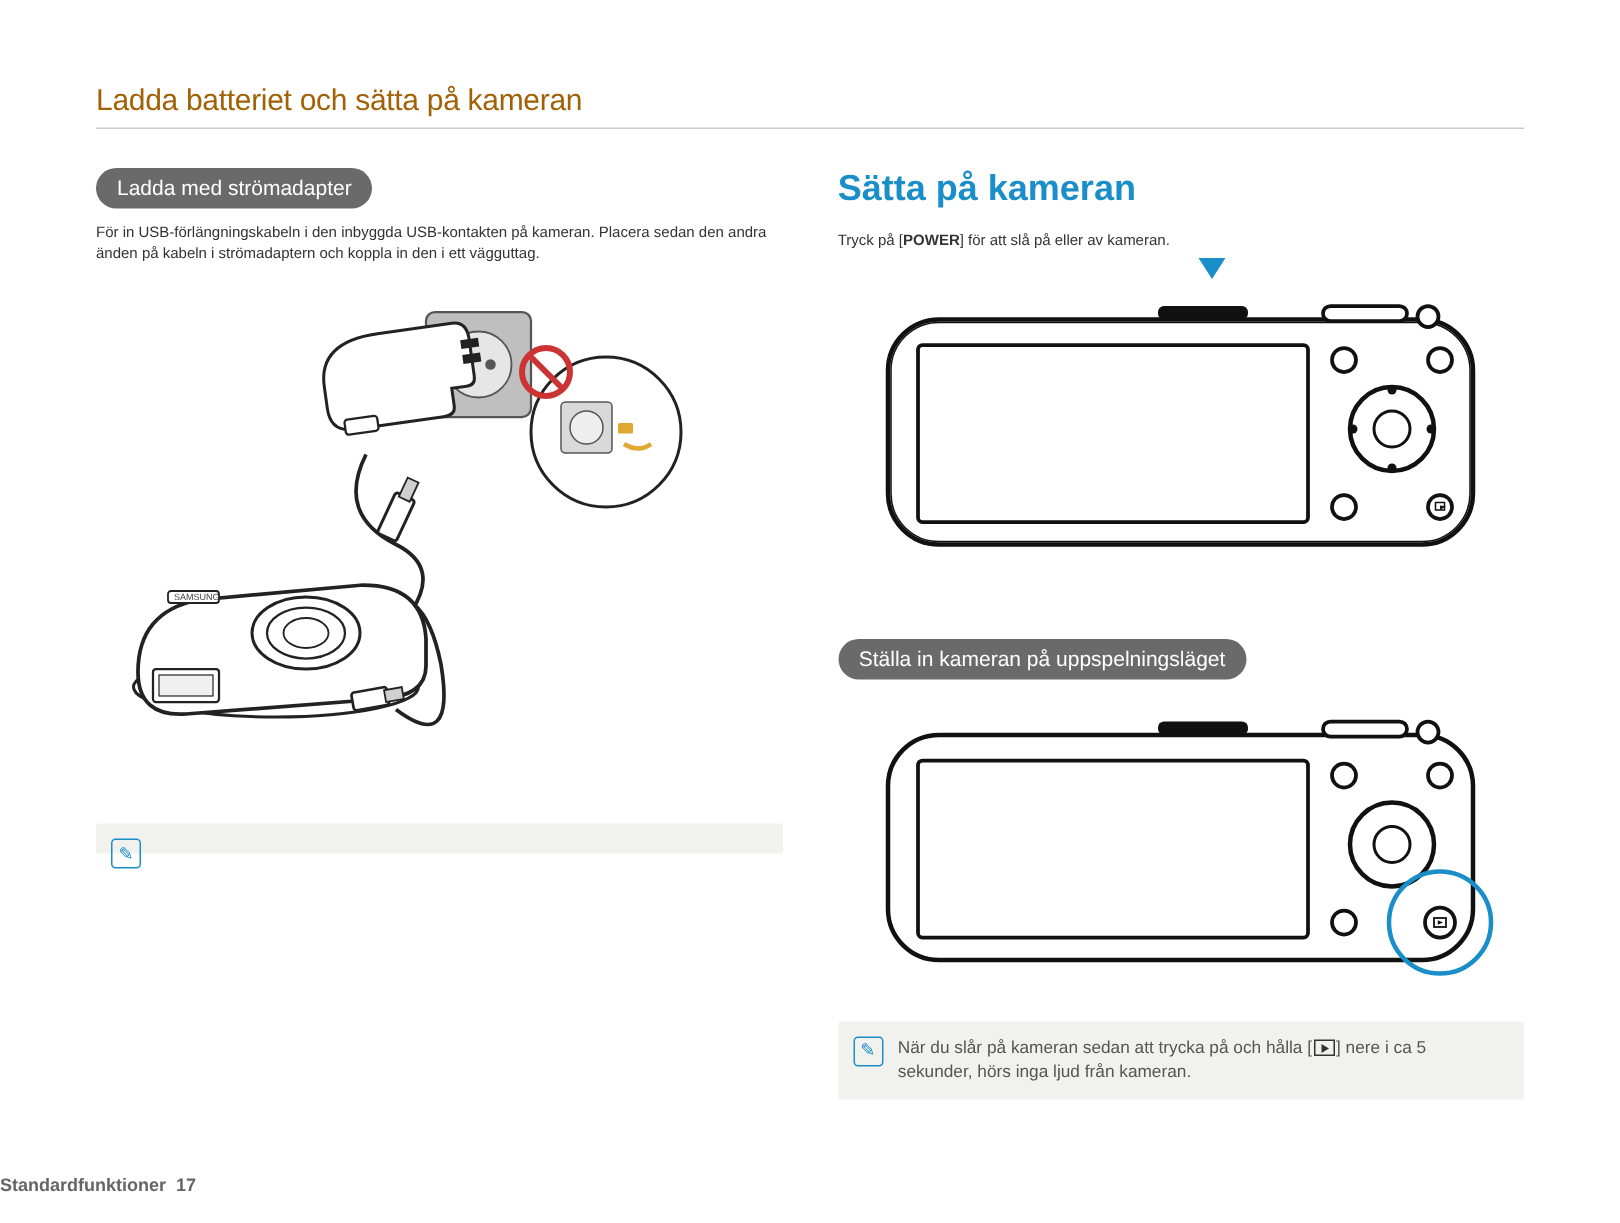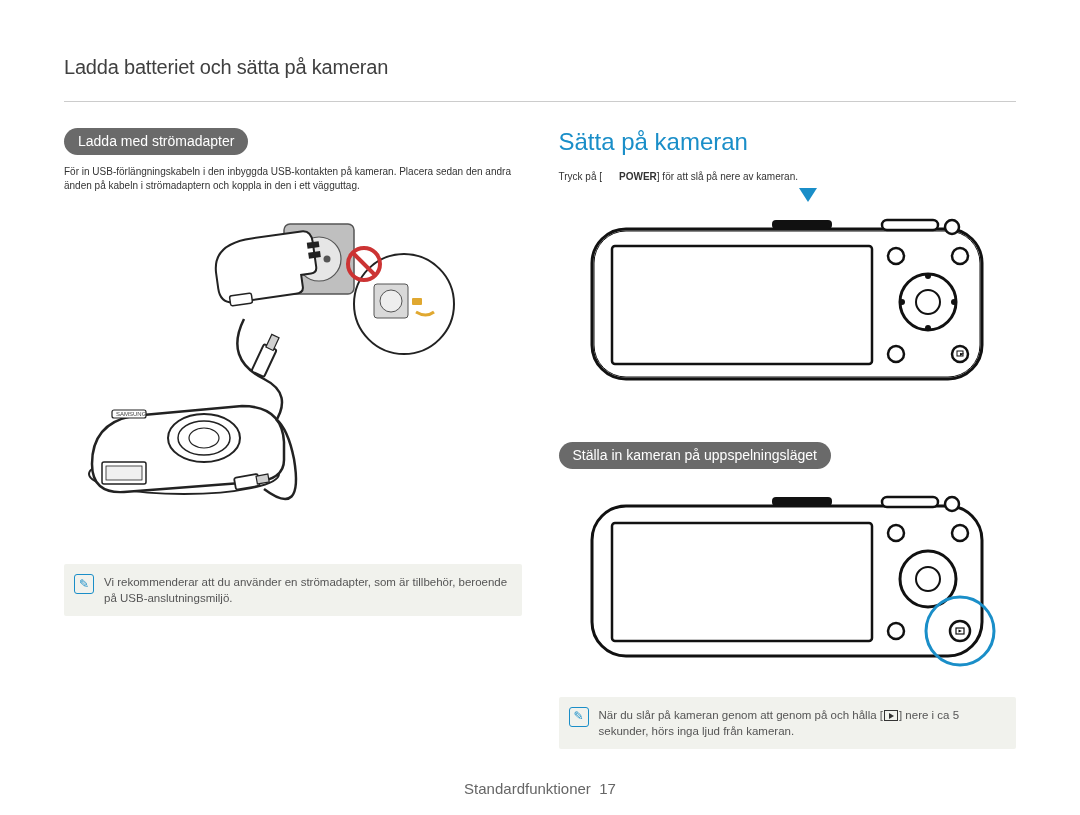--- a/index.html
+++ b/index.html
@@ -11,24 +11,24 @@
     width: 1080px;
     height: 815px;
     box-sizing: border-box;
   }
   .page {
     padding: 56px 64px 20px 64px;
   }
   .page-header {
     font-size: 20px;
     font-weight: 300;
-    color: #404040;
+    color: #a16207;
     letter-spacing: -0.2px;
     border-bottom: 1px solid #ccc;
-    padding-bottom: 22px;
+    padding-bottom: 6px;
     margin-bottom: 26px;
     font-family: "Helvetica Neue", Arial, sans-serif;
   }
   .columns {
     display: flex;
     gap: 37px;
   }
   .col {
     flex: 1;
   }
@@ -43,27 +43,26 @@
   }
   .body-text {
     font-size: 10px;
     line-height: 1.35;
     color: #333;
     font-weight: 300;
   }
   .section-title {
     font-size: 24px;
     color: #1a8ec8;
-    font-weight: 400;
+    font-weight: 700;
     margin: 0 0 14px 0;
     font-family: "Helvetica Neue", Arial, sans-serif;
   }
   .bold {
     font-weight: bold;
-    padding-left: 17px;
   }
   .illus {
     margin-top: 12px;
     margin-bottom: 12px;
   }
   .camera-svg {
     display: block;
     margin: 0 auto;
   }
   .note-box {
@@ -108,24 +107,23 @@
     height: 0;
     border-top: 3.5px solid transparent;
     border-bottom: 3.5px solid transparent;
     border-left: 5px solid #333;
   }
   .footer {
     position: absolute;
     bottom: 18px;
     left: 0;
     right: 0;
-    text-align: center;
-    font-size: 15px;
+    font-size: 12px;
     color: #666;
-    font-weight: 400;
+    font-weight: 700;
   }
   .arrow-down {
     width: 0;
     height: 0;
     border-left: 9px solid transparent;
     border-right: 9px solid transparent;
     border-top: 14px solid #1a8ec8;
     margin: 4px auto 2px auto;
   }
 </style>
@@ -192,28 +190,27 @@
               <rect x="22" y="2" width="12" height="8" fill="#d0d0d0" stroke="#222" stroke-width="1.2"></rect>
             </g>
           </g>
 
           <path d="M200 285 q40 30 30 -30 q-6 -30 -18 -40" fill="none" stroke="#222" stroke-width="2.5"></path>
         </svg>
       </div>
 
       <div class="note-box">
         <span class="note-icon">✎</span>
-        <span>Vi rekommenderar att du använder en strömadapter, som är tillbehör, beroende på USB-anslutningsmiljö.</span>
       </div>
     </div>
 
     <div class="col">
       <h2 class="section-title">Sätta på kameran</h2>
       <div class="body-text">
-        <span>Tryck på [</span><span class="bold">POWER</span><span>] för att slå på nere av kameran.</span>
+        <span>Tryck på [</span><span class="bold">POWER</span><span>] för att slå på eller av kameran.</span>
       </div>
 
       <div class="arrow-down" style="margin-left:240px"></div>
 
       <div class="illus">
         <svg class="camera-svg" width="430" height="180" viewBox="0 0 430 180">
           <rect x="20" y="15" width="390" height="150" rx="34" fill="#fff" stroke="#111" stroke-width="3"></rect>
           <rect x="22" y="17" width="386" height="146" rx="32" fill="none" stroke="#111" stroke-width="1"></rect>
 
           <rect x="200" y="6" width="60" height="9" rx="4" fill="#111"></rect>
@@ -254,21 +251,21 @@
 
           <circle cx="388" cy="140" r="34" fill="none" stroke="#1a8ec8" stroke-width="3"></circle>
           <circle cx="388" cy="140" r="10" fill="#fff" stroke="#111" stroke-width="2.5"></circle>
           <rect x="384" y="137" width="8" height="6" fill="none" stroke="#111" stroke-width="1.2"></rect>
           <polygon points="386.5,138.5 390,140 386.5,141.5" fill="#111"></polygon>
         </svg>
       </div>
 
       <div class="note-box">
         <span class="note-icon">✎</span>
-        <span>När du slår på kameran genom att genom på och hålla [</span><span class="play-icon-inline" style="border-width:1px;width:12px;height:9px"></span><span>] nere i ca 5 sekunder, hörs inga ljud från kameran.</span>
+        <span>När du slår på kameran sedan att trycka på och hålla [</span><span class="play-icon-inline" style="border-width:1px;width:12px;height:9px"></span><span>] nere i ca 5 sekunder, hörs inga ljud från kameran.</span>
       </div>
 
     </div>
   </div>
 </div>
 
 <div class="footer">
   <span>Standardfunktioner</span>&nbsp;&nbsp;<span>17</span>
 </div>
 

